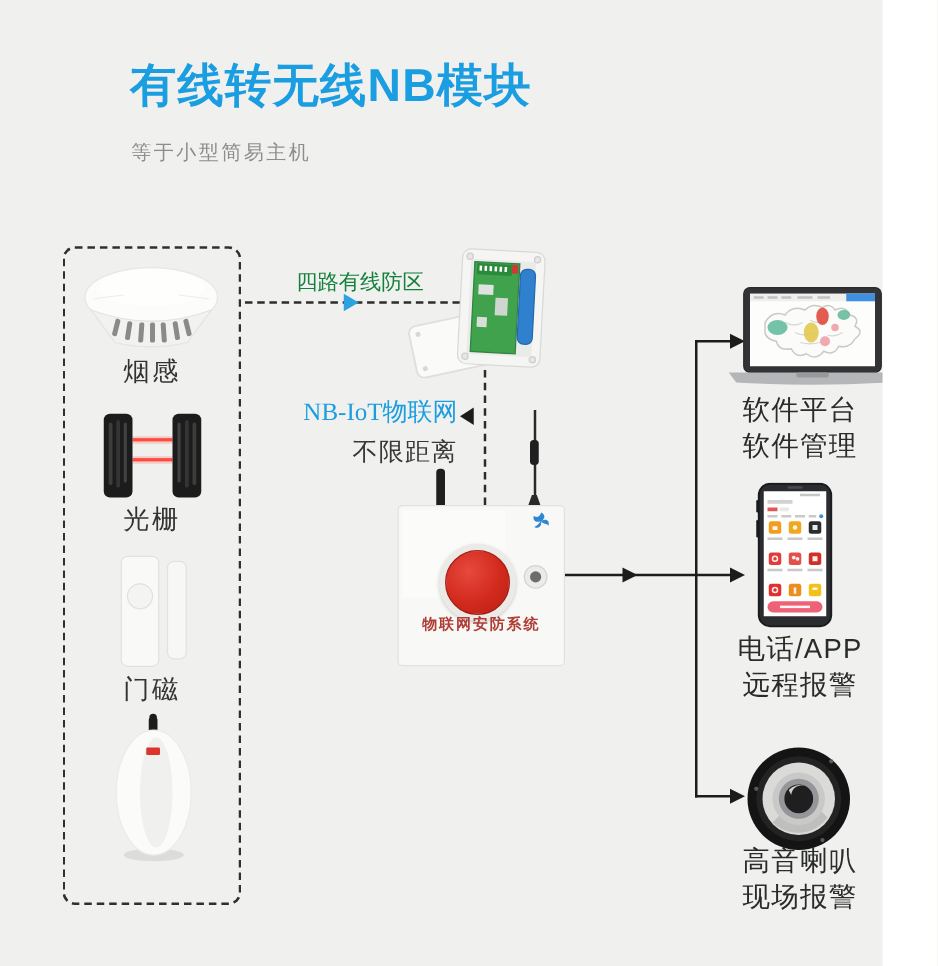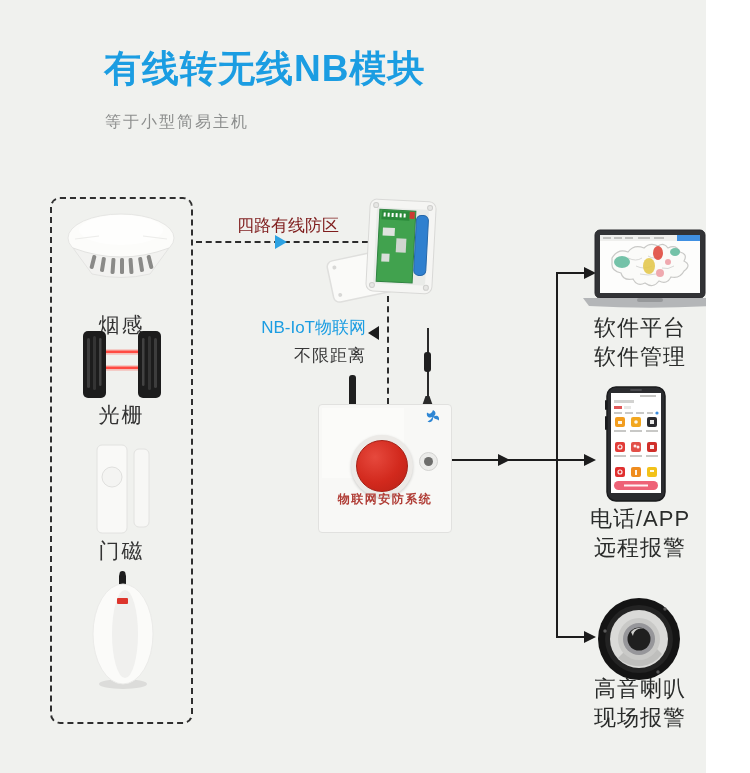--- a/index.html
+++ b/index.html
@@ -9,23 +9,23 @@
     font-family:"Liberation Sans","DejaVu Sans",sans-serif;
   }
   .abs{position:absolute;}
   
   .title{left:104px;top:44px;font-size:37px;font-weight:bold;color:#1b9de2;letter-spacing:1px;}
   .subtitle{left:105px;top:112px;font-size:16px;color:#8c8e8d;letter-spacing:2px;}
   
   .sensor-box{left:50px;top:197px;width:143px;height:527px;border:2px dashed #2f2f2f;border-radius:10px;box-sizing:border-box;}
   .sensor-label{left:50px;width:143px;text-align:center;font-size:21px;color:#333;letter-spacing:2px;}
   
-  .zone-label{left:228px;top:214px;width:120px;text-align:center;font-size:17px;color:#7f1d1d;font-weight:500;}
+  .zone-label{left:228px;top:214px;width:120px;text-align:center;font-size:17px;color:#15803d;font-weight:500;}
   .module-label{left:416px;top:228px;font-size:22px;color:#161616;font-weight:500;}
-  .net-label{left:238px;top:316px;width:128px;text-align:right;font-size:17px;}
+  .net-label{left:238px;top:316px;width:128px;text-align:right;font-size:20px;font-family:Liberation Serif, serif;}
   .net-label .l1{color:#1b9de2;font-weight:500;}
   .net-label .l2{color:#383838;margin-top:5px;letter-spacing:1px;}
   
   .hline{position:absolute;height:2px;background:#1c1c1c;}
   .vline{position:absolute;width:2px;background:#1c1c1c;}
   .dash-h{position:absolute;height:0;border-top:2px dashed #2c2c2c;}
   .dash-v{position:absolute;width:0;border-left:2px dashed #2c2c2c;}
   .arrow-r{position:absolute;width:0;height:0;border-top:6px solid transparent;border-bottom:6px solid transparent;border-left:12px solid #1c1c1c;}
   .arrow-r.blue{border-left-color:#2da2e2;border-top-width:7px;border-bottom-width:7px;}
   .arrow-l{position:absolute;width:0;height:0;border-top:7px solid transparent;border-bottom:7px solid transparent;border-right:11px solid #1c1c1c;}
@@ -63,21 +63,21 @@
     <g fill="#8a8a88">
       <rect x="34" y="47" width="4" height="14" rx="1.5" transform="rotate(14 36 54)"></rect>
       <rect x="44" y="49" width="4" height="15" rx="1.5" transform="rotate(9 46 56)"></rect>
       <rect x="54" y="50" width="4" height="16" rx="1.5" transform="rotate(4 56 58)"></rect>
       <rect x="63" y="50" width="4" height="16" rx="1.5"></rect>
       <rect x="72" y="50" width="4" height="16" rx="1.5" transform="rotate(-4 74 58)"></rect>
       <rect x="82" y="49" width="4" height="15" rx="1.5" transform="rotate(-9 84 56)"></rect>
       <rect x="91" y="47" width="4" height="14" rx="1.5" transform="rotate(-14 93 54)"></rect>
     </g>
   </svg>
-  <div class="abs sensor-label" style="top:283px;margin-top:28px;">烟感</div>
+  <div class="abs sensor-label" style="top:283px;">烟感</div>
 
   <svg class="abs" style="left:78px;top:328px;" width="88" height="76" viewBox="0 0 88 76">
     <rect x="28" y="21" width="32" height="6" fill="#ff4a42" opacity="0.22"></rect>
     <rect x="28" y="37" width="32" height="6" fill="#ff4a42" opacity="0.22"></rect>
     <rect x="28" y="22.5" width="32" height="2.6" fill="#ff4a42"></rect>
     <rect x="28" y="38.5" width="32" height="2.6" fill="#ff4a42"></rect>
     <g>
       <rect x="5" y="3" width="23" height="67" rx="5" fill="#1c1c1c"></rect>
       <rect x="9" y="10" width="3" height="50" rx="1.5" fill="#3d3d3d"></rect>
       <rect x="15" y="8" width="3" height="54" rx="1.5" fill="#343434"></rect>

